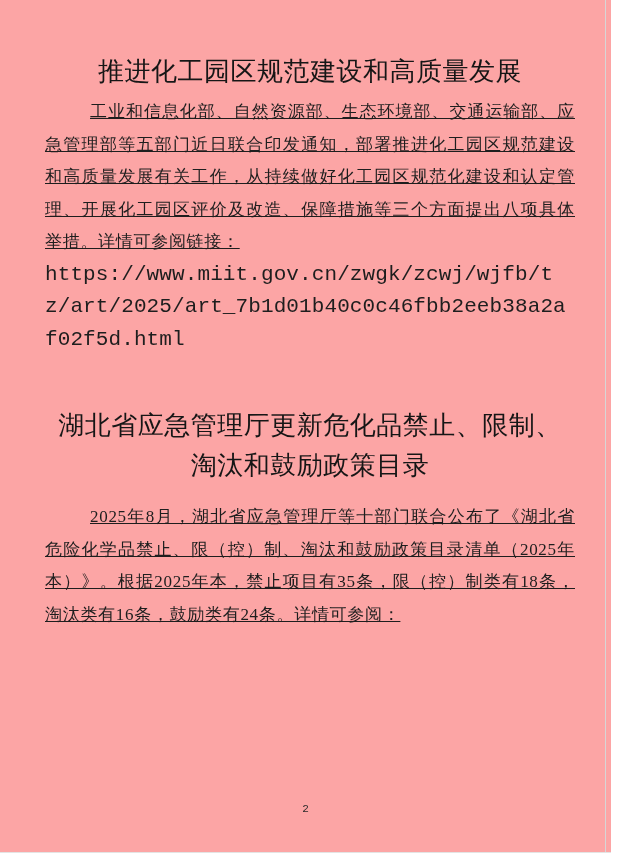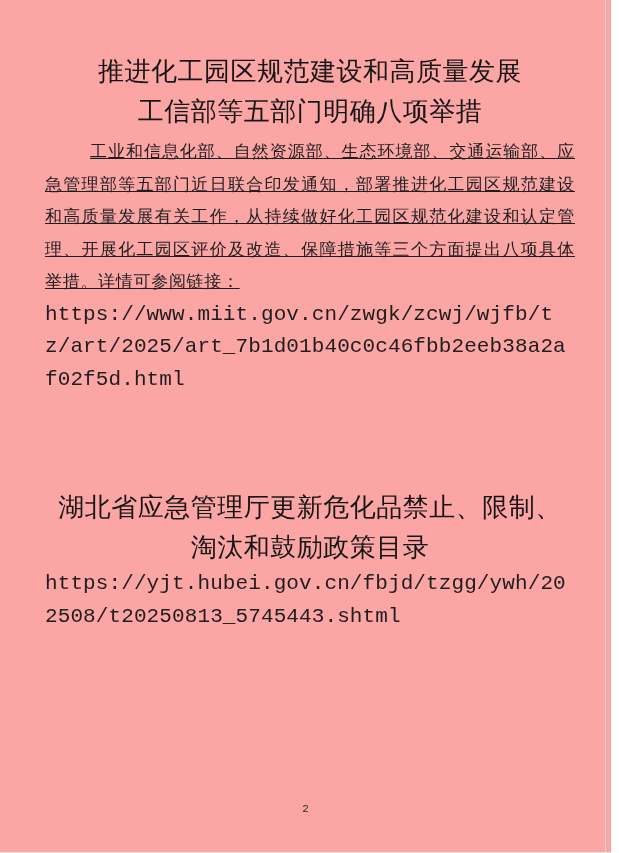--- a/index.html
+++ b/index.html
@@ -64,21 +64,21 @@
   .link-text {
     margin: 0;
     font-size: 21px;
     line-height: 32.5px;
     letter-spacing: 0.1px;
     font-family: "Liberation Mono", "DejaVu Sans Mono", monospace;
     word-break: break-all;
     color: #1e1e1e;
   }
   .section-second {
-    margin-top: 92px;
+    margin-top: 50px;
   }
   .section-second .body-text {
     margin-top: 15px;
   }
   .page-number {
     position: absolute;
     bottom: 38px;
     left: 0;
     width: 100%;
     text-align: center;
@@ -92,30 +92,29 @@
 
 <div class="page">
   <div class="page-edge-right"></div>
   <div class="page-edge-bottom"></div>
 
   <div class="content">
 
     <section>
       <h1 class="article-title">
         <span class="title-line">推进化工园区规范建设和高质量发展</span>
-        <span class="title-line">工信部等五部门明确八项举措</span>
       </h1>
       <p class="body-text">工业和信息化部、自然资源部、生态环境部、交通运输部、应急管理部等五部门近日联合印发通知，部署推进化工园区规范建设和高质量发展有关工作，从持续做好化工园区规范化建设和认定管理、开展化工园区评价及改造、保障措施等三个方面提出八项具体举措。详情可参阅链接：</p>
       <p class="link-text">https://www.miit.gov.cn/zwgk/zcwj/wjfb/tz/art/2025/art_7b1d01b40c0c46fbb2eeb38a2af02f5d.html</p>
     </section>
 
     <section class="section-second">
       <h1 class="article-title">
         <span class="title-line">湖北省应急管理厅更新危化品禁止、限制、</span>
         <span class="title-line">淘汰和鼓励政策目录</span>
       </h1>
-      <p class="link-text">https://yjt.hubei.gov.cn/fbjd/tzgg/ywh/202508/t20250813_5745443.shtml</p>
+      <p class="body-text">2025年8月，湖北省应急管理厅等十部门联合公布了《湖北省危险化学品禁止、限（控）制、淘汰和鼓励政策目录清单（2025年本）》。根据2025年本，禁止项目有35条，限（控）制类有18条，淘汰类有16条，鼓励类有24条。详情可参阅：</p>
     </section>
 
   </div>
 
   <div class="page-number">2</div>
 </div>
 
 </body></html>

